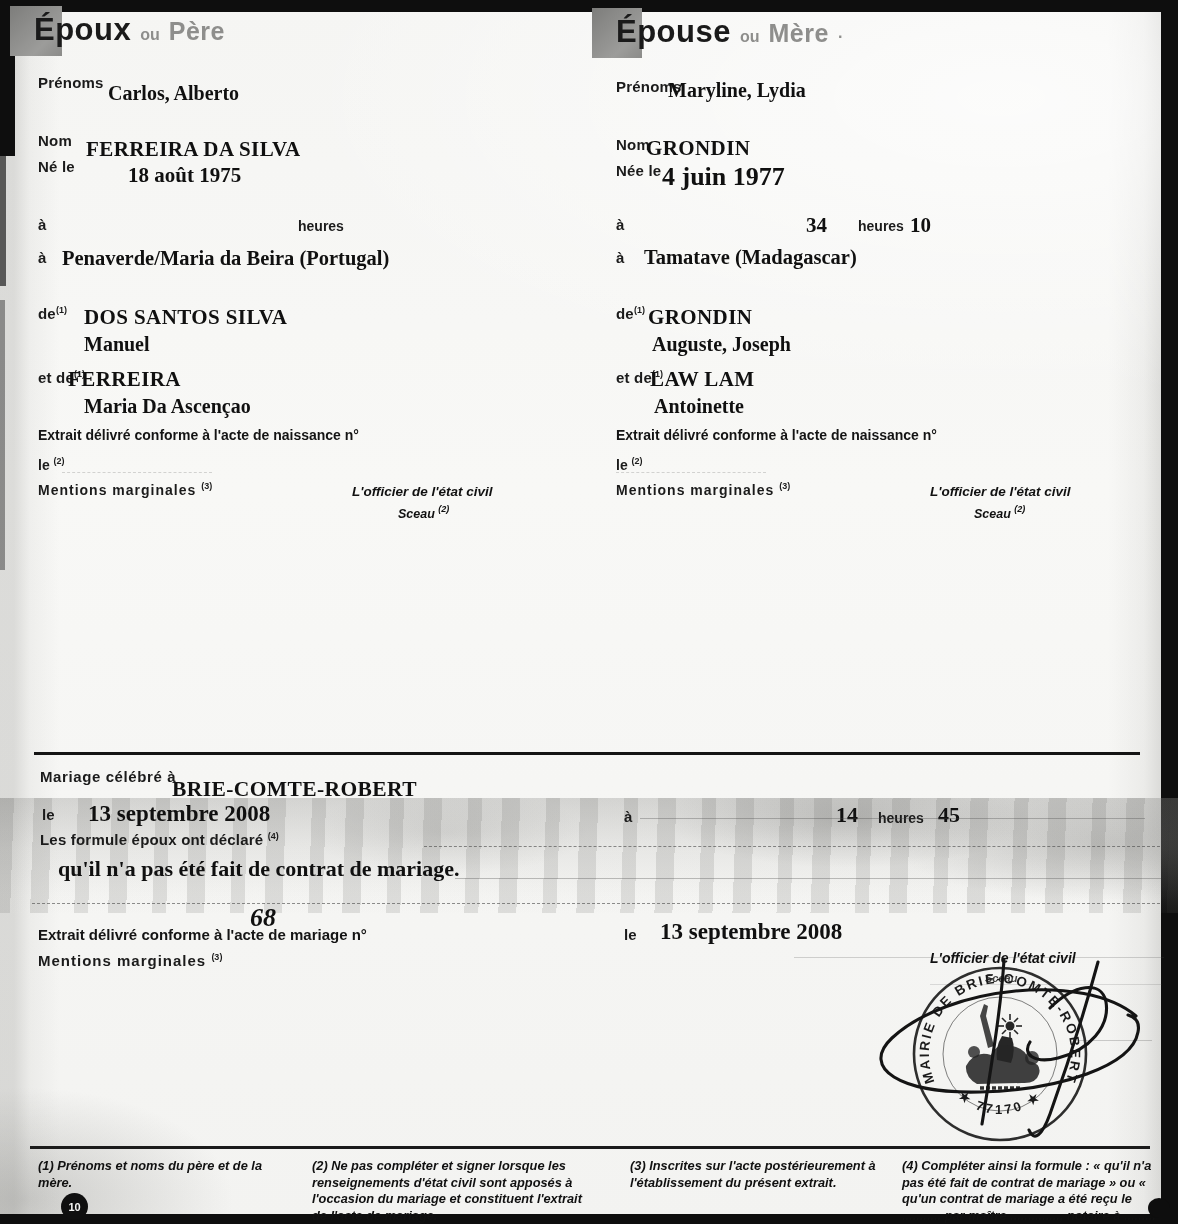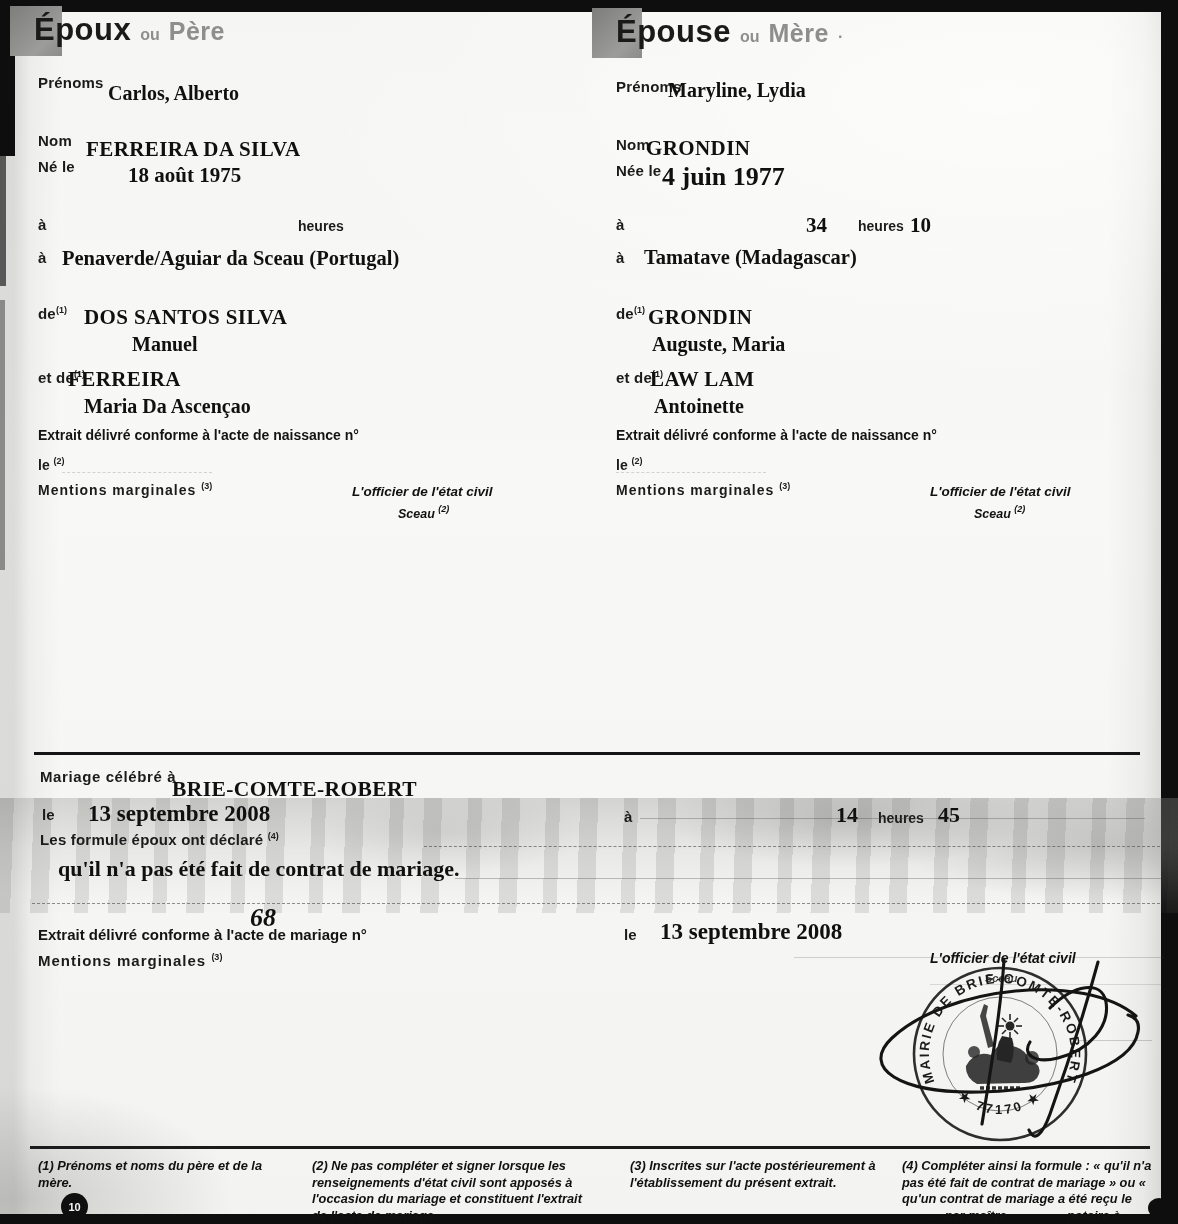--- a/index.html
+++ b/index.html
@@ -73,27 +73,27 @@
 
   <div class="abs lbl" style="left:38px;top:132px;">Nom</div>
   <div class="abs val" style="left:86px;top:137px;font-size:21px;letter-spacing:.4px;">FERREIRA DA SILVA</div>
   <div class="abs lbl" style="left:38px;top:158px;">Né le</div>
   <div class="abs val" style="left:128px;top:163px;font-size:21px;">18 août 1975</div>
 
   <div class="abs lbl" style="left:38px;top:216px;">à</div>
   <div class="abs lbl-sm" style="left:298px;top:218px;">heures</div>
 
   <div class="abs lbl" style="left:38px;top:249px;">à</div>
-  <div class="abs val" style="left:62px;top:247px;font-size:20.5px;">Penaverde/Aguiar da Sceau (Portugal)</div>
+  <div class="abs val" style="left:62px;top:247px;font-size:20.5px;">Penaverde/Maria da Beira (Portugal)</div>
 
   <div class="abs lbl" style="left:38px;top:305px;">
     <span>de</span><span class="sup">(1)</span>
   </div>
   <div class="abs val" style="left:84px;top:305px;font-size:21px;letter-spacing:.4px;">DOS SANTOS SILVA</div>
-  <div class="abs val" style="left:84px;top:333px;font-size:20px;margin-left:48px;">Manuel</div>
+  <div class="abs val" style="left:84px;top:333px;font-size:20px;">Manuel</div>
 
   <div class="abs lbl" style="left:38px;top:369px;">
     <span>et de</span><span class="sup">(1)</span>
   </div>
   <div class="abs val" style="left:68px;top:367px;font-size:21px;letter-spacing:.4px;">FERREIRA</div>
   <div class="abs val" style="left:84px;top:395px;font-size:20px;">Maria Da Ascençao</div>
 
   <div class="abs" style="left:38px;top:427px;font-size:14px;">
     <span style="font-weight:600;">Extrait délivré conforme à l'</span><span style="font-weight:800;">acte de naissance n°</span>
   </div>
@@ -122,21 +122,21 @@
   <div class="abs lbl-sm" style="left:858px;top:218px;">heures</div>
   <div class="abs val" style="left:910px;top:213px;font-size:21px;">10</div>
 
   <div class="abs lbl" style="left:616px;top:249px;">à</div>
   <div class="abs val" style="left:644px;top:246px;font-size:20.5px;">Tamatave (Madagascar)</div>
 
   <div class="abs lbl" style="left:616px;top:305px;">
     <span>de</span><span class="sup">(1)</span>
   </div>
   <div class="abs val" style="left:648px;top:305px;font-size:21px;letter-spacing:.4px;">GRONDIN</div>
-  <div class="abs val" style="left:652px;top:333px;font-size:20px;">Auguste, Maria</div>
+  <div class="abs val" style="left:652px;top:333px;font-size:20px;">Auguste, Joseph</div>
 
   <div class="abs lbl" style="left:616px;top:369px;">
     <span>et de</span><span class="sup">(1)</span>
   </div>
   <div class="abs val" style="left:650px;top:367px;font-size:21px;letter-spacing:.4px;">LAW LAM</div>
   <div class="abs val" style="left:654px;top:395px;font-size:20px;">Antoinette</div>
 
   <div class="abs" style="left:616px;top:427px;font-size:14px;">
     <span style="font-weight:600;">Extrait délivré conforme à l'</span><span style="font-weight:800;">acte de naissance n°</span>
   </div>

